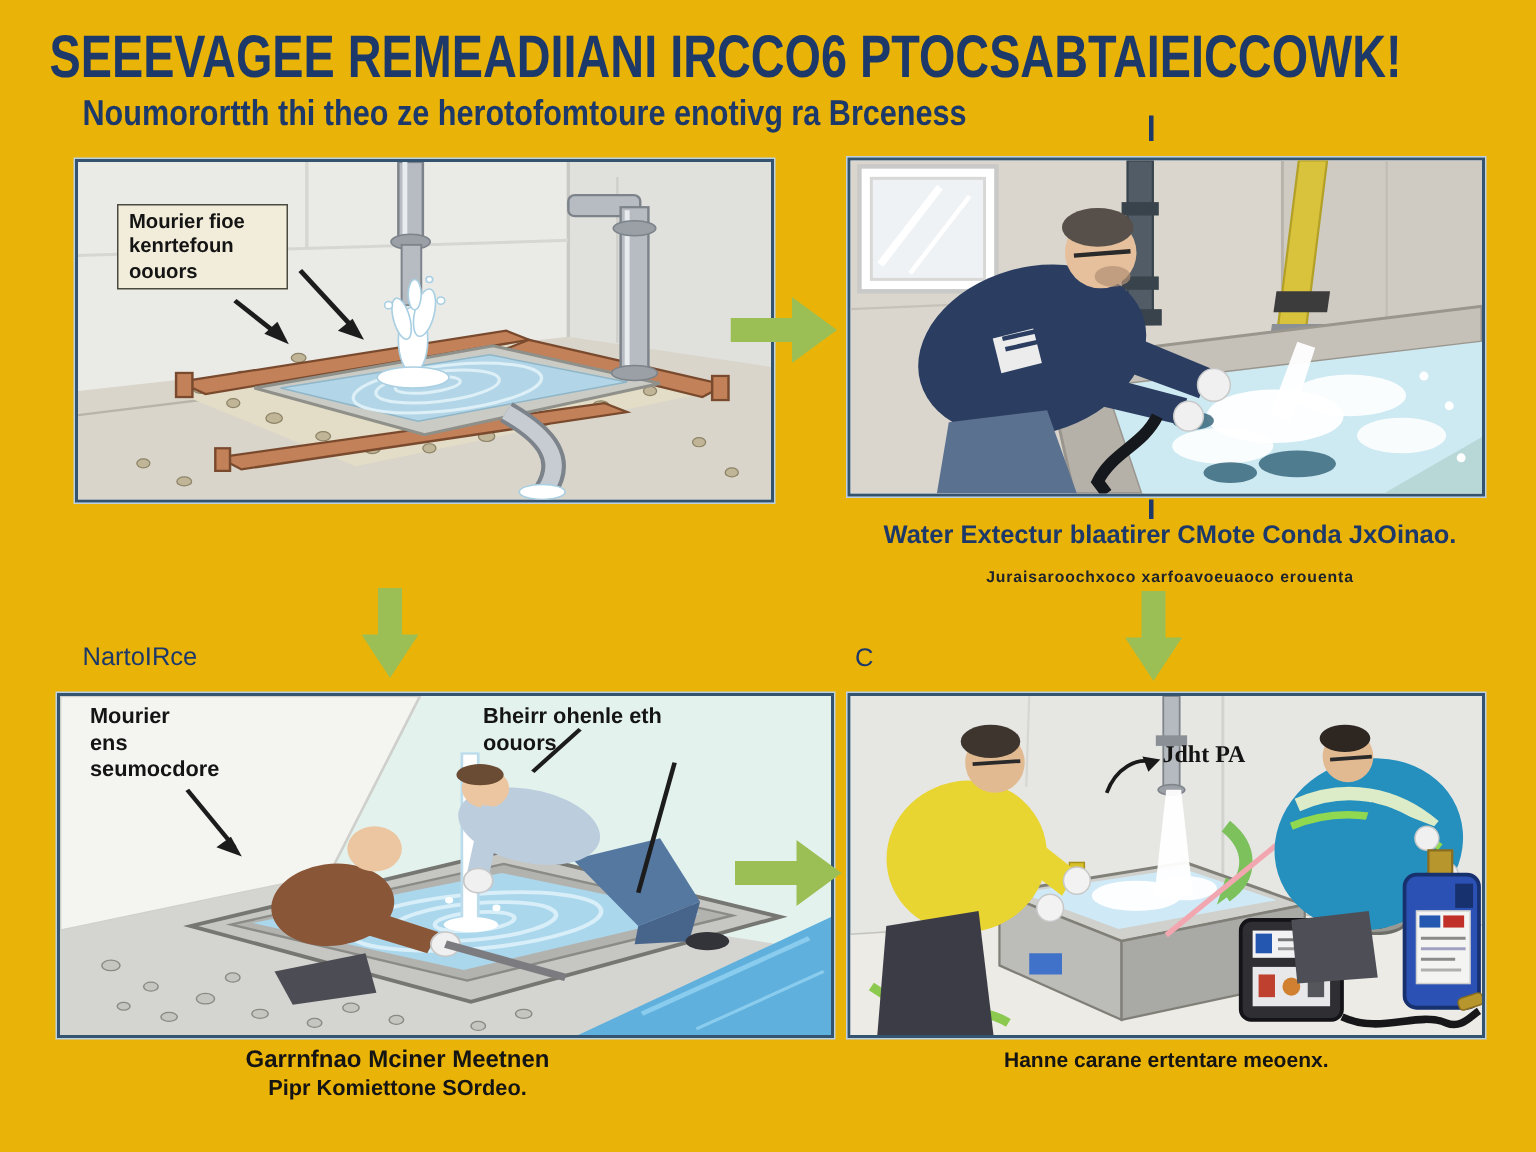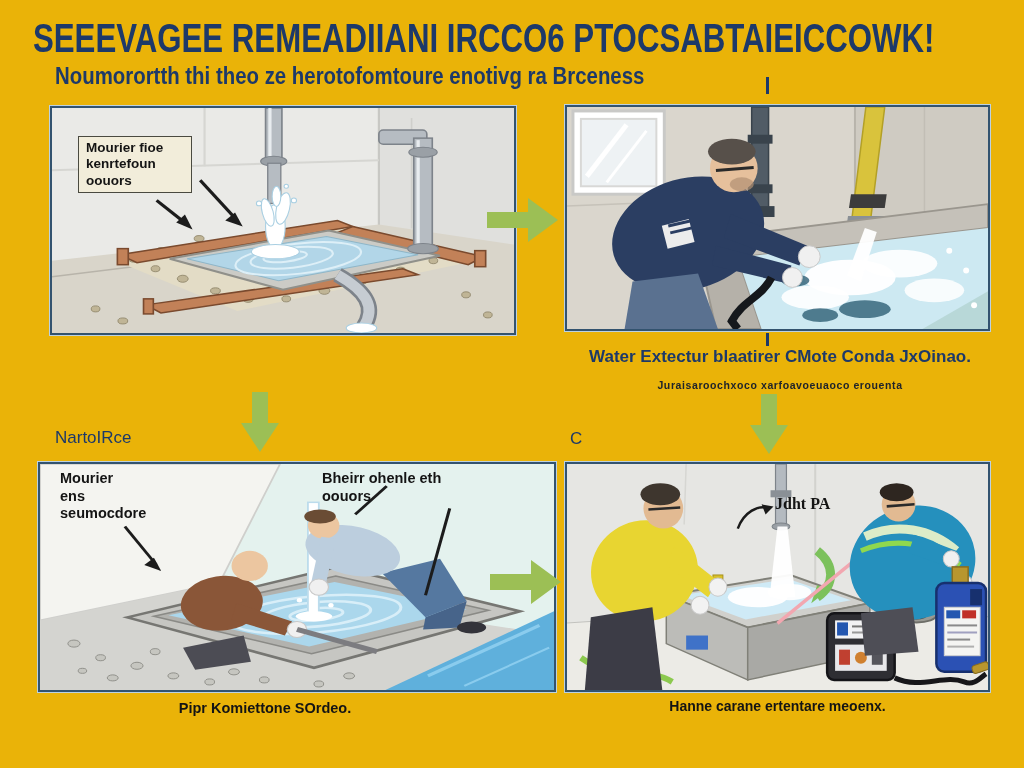--- a/index.html
+++ b/index.html
@@ -289,20 +289,21 @@
       <div>Mourier</div>
         <div>ens</div>
         <div>seumocdore</div>
     </div>
     <div class="abs scene-label" style="left:282px;top:6px;font-size:14.5px;">
       <div>Bheirr ohenle eth</div>
         <div>oouors</div>
     </div>
   </div>
   <div class="abs cap" style="left:50px;top:698px;width:430px;">
+    <div class="c1" style="font-size:16px;">Garrnfnao Mciner Meetnen</div>
     <div class="c2">Pipr Komiettone SOrdeo.</div>
   </div>
 
   <svg class="abs" style="left:490px;top:559px;" width="72" height="46">
     <polygon class="garrow" points="0,15 41,15 41,1 71,23 41,45 41,31 0,31"></polygon>
   </svg>
 
   <div class="abs panel" style="left:565px;top:462px;width:425px;height:230px;font-family:Liberation Serif, serif;">
     <svg viewBox="0 0 424 224" preserveAspectRatio="none">
       <rect x="0" y="0" width="424" height="224" fill="#e6e6e3"></rect>

